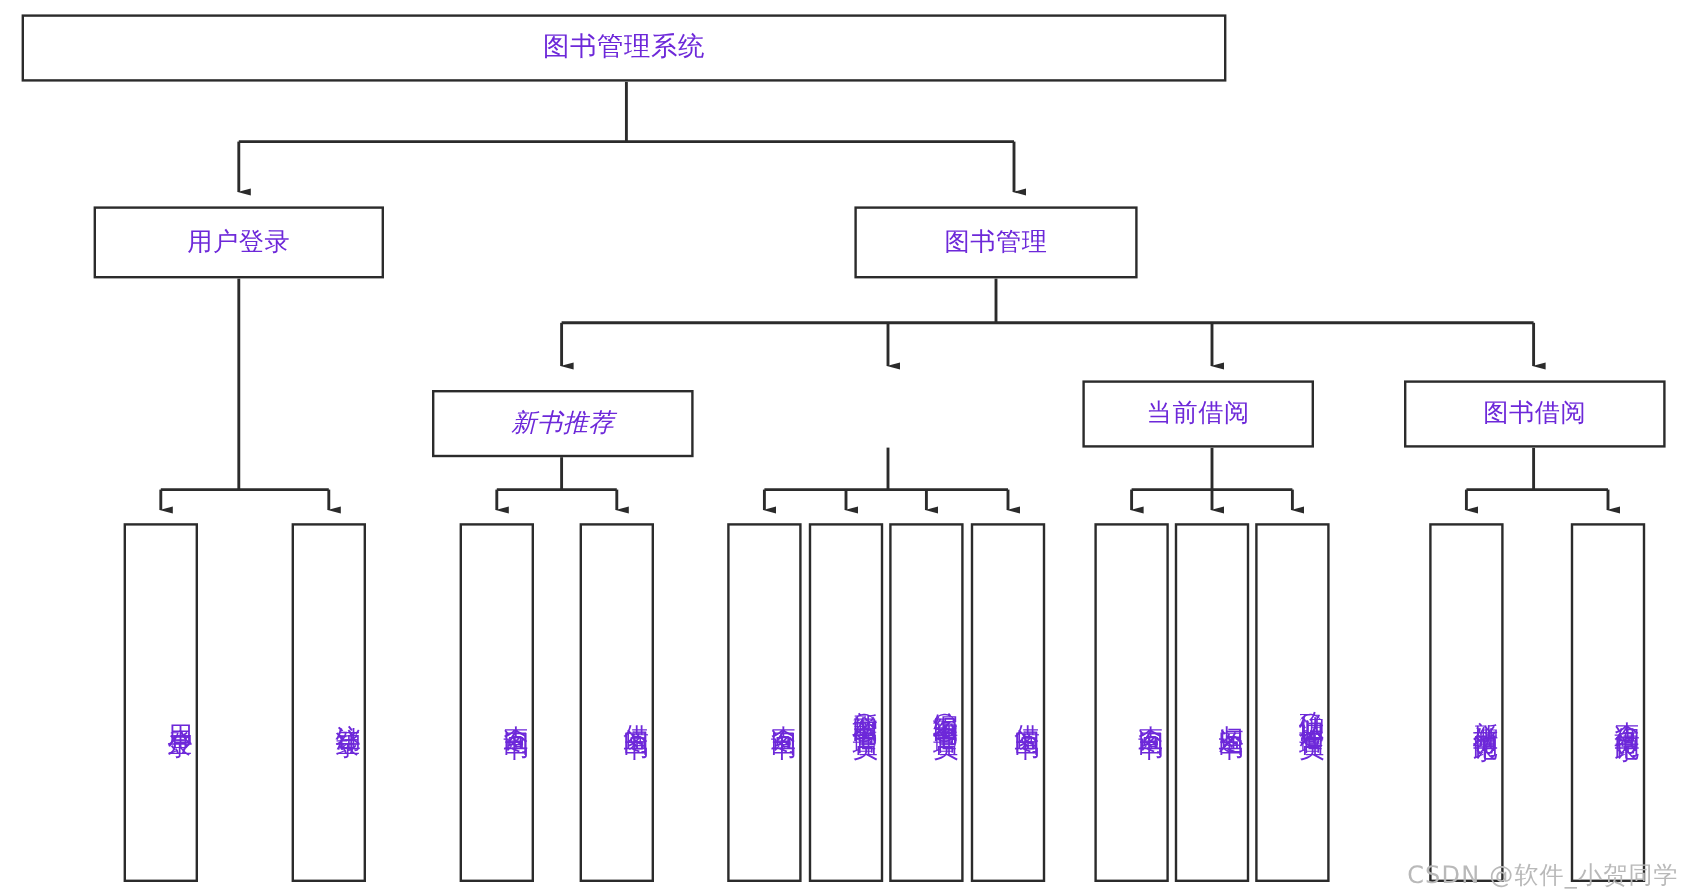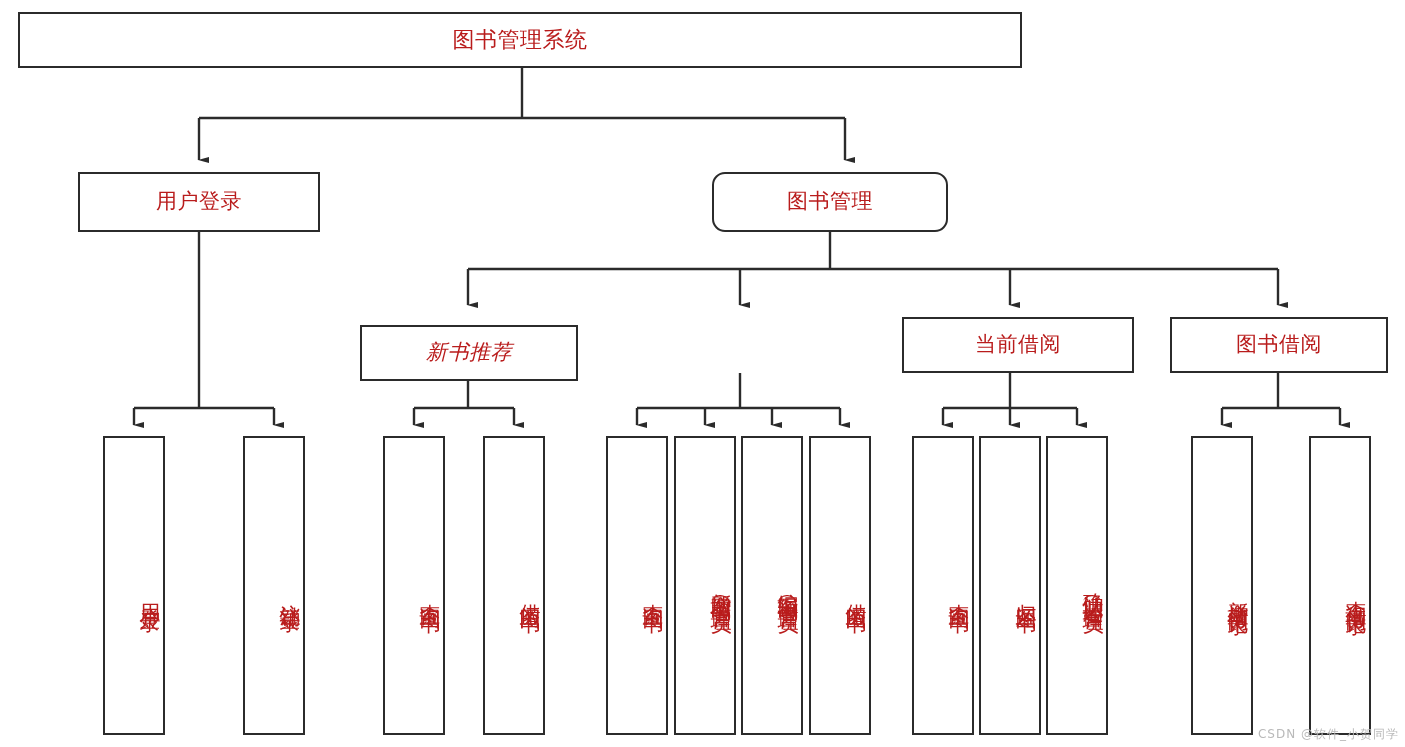--- a/index.html
+++ b/index.html
@@ -21,21 +21,21 @@
     pointer-events:none;
   }
   .node{
     position:absolute;
     box-sizing:border-box;
     background:#ffffff;
     border:2px solid #2b2b2b;
     display:flex;
     align-items:center;
     justify-content:center;
-    color:#b91c1c;
+    color:#6d28d9;
     letter-spacing:0.5px;
   }
   .node.horizontal{
     writing-mode:horizontal-tb;
     font-size:21px;
     line-height:1.1;
   }
   .node.root{
     font-size:22px;
   }
@@ -49,21 +49,21 @@
     padding-top:14px;
     letter-spacing:3px;
   }
   .node.vertical.topalign{
     padding-top:8px;
   }
   .watermark{
     position:absolute;
     right:6px;
     bottom:4px;
-    font-size:12px;
+    font-size:20px;
     color:#b9b9b9;
     letter-spacing:1px;
     white-space:nowrap;
     font-family:"DejaVu Sans","Liberation Sans",sans-serif;
   }
 </style>
 </head>
 <body>
 
 <div id="diagram">
@@ -119,28 +119,28 @@
     </g>
   </svg>
 
   <div class="node horizontal root" style="left:18px;top:12px;width:1004px;height:56px;">
     <span>图书管理系统</span>
   </div>
 
   <div class="node horizontal" style="left:78px;top:172px;width:242px;height:60px;">
     <span>用户登录</span>
   </div>
-  <div class="node horizontal" style="left:712px;top:172px;width:236px;height:60px;border-radius:13px;">
+  <div class="node horizontal" style="left:712px;top:172px;width:236px;height:60px;">
     <span>图书管理</span>
   </div>
 
   <div class="node horizontal" style="left:360px;top:325px;width:218px;height:56px;font-style:italic;">
     <span>新书推荐</span>
   </div>
-  <div class="node horizontal" style="left:902px;top:317px;width:232px;height:56px;">
+  <div class="node horizontal" style="left:902px;top:317px;width:193px;height:56px;">
     <span>当前借阅</span>
   </div>
   <div class="node horizontal" style="left:1170px;top:317px;width:218px;height:56px;">
     <span>图书借阅</span>
   </div>
 
   <div class="node vertical" style="left:103px;top:436px;width:62px;height:299px;">
     <span>用户登录</span>
   </div>
   <div class="node vertical" style="left:243px;top:436px;width:62px;height:299px;">

